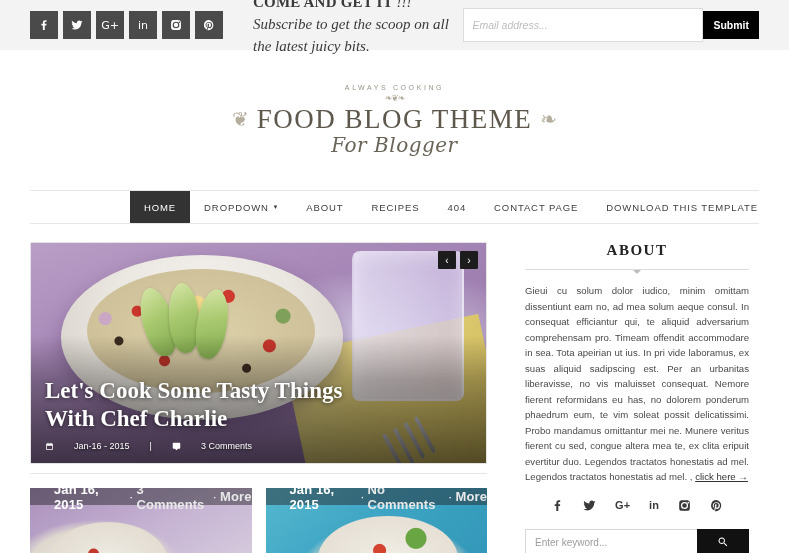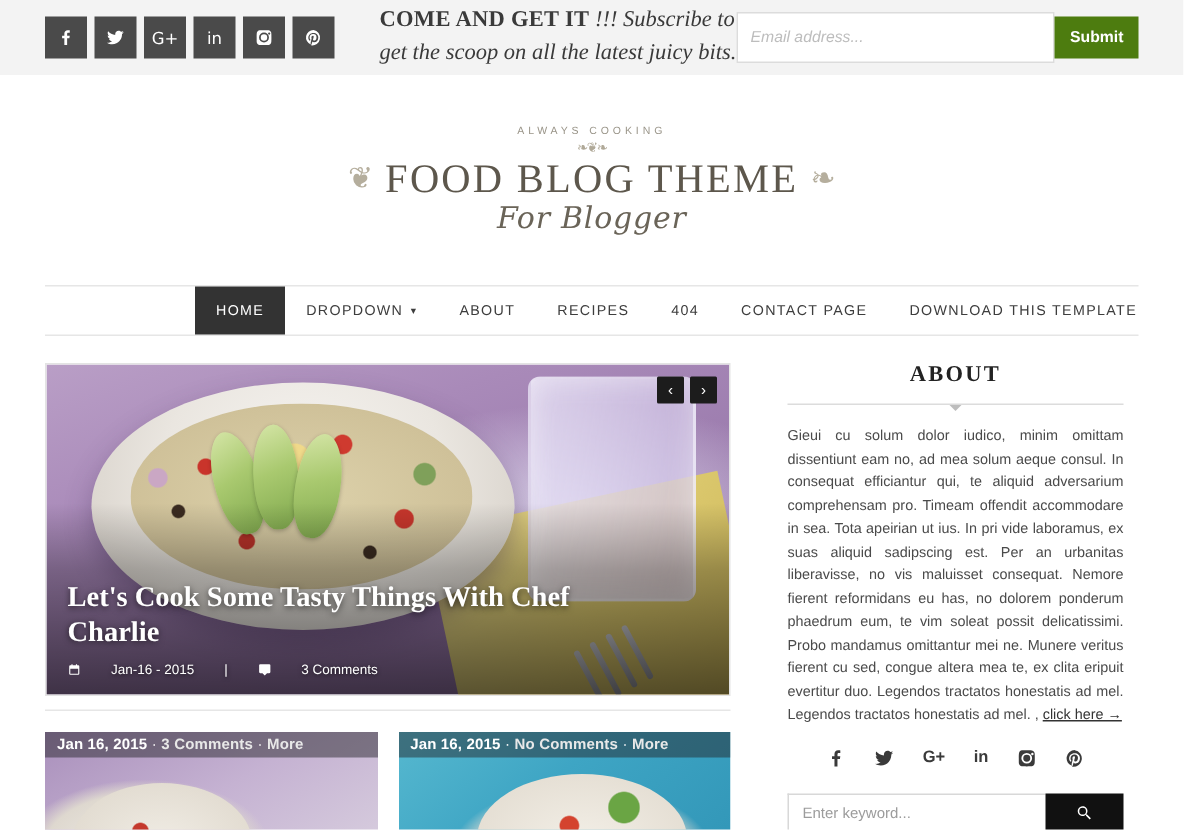--- a/index.html
+++ b/index.html
@@ -40,34 +40,34 @@
   }
   .topbar-text b { font-weight: bold; font-style: normal; letter-spacing: .2px; }
   .topbar-text i { font-style: italic; }
   .subscribe-form {
     margin-left: auto;
     display: flex;
     align-items: center;
     height: 28px;
   }
   .email-input {
-    width: 212px; height: 28px;
+    width: 240px; height: 28px;
     border: 1px solid #dcdcdc;
     background: #fff;
     padding: 16px 8px;
     font-size: 10.5px;
     font-style: italic;
     color: #777;
     font-family: "Liberation Sans", sans-serif;
     outline: none;
   }
   .email-input::placeholder { color: #bdbdbd; font-style: italic; }
   .submit-btn {
     height: 28px; padding: 0 10px;
-    background: #4d7c0f; color: #fff;
+    background: #000000; color: #fff;
     border: none;
     font-size: 10.5px; font-weight: bold;
     cursor: pointer;
     font-family: "Liberation Sans", sans-serif;
   }
 
   
   .logo-wrap {
     height: 140px;
     display: flex; flex-direction: column;
@@ -218,21 +218,21 @@
     position: absolute; inset: 0;
     background: linear-gradient(to bottom, rgba(0,0,0,0) 42%, rgba(0,0,0,.28) 62%, rgba(0,0,0,.60) 100%);
   }
   .hero-caption {
     position: absolute; left: 14px; right: 14px; bottom: 12px;
     color: #fff;
   }
   .hero-title {
     font-family: "Liberation Serif", serif;
     font-weight: bold;
-    font-size: 19px;
+    font-size: 23px;
     line-height: 1.22;
     text-shadow: 0 1px 4px rgba(0,0,0,.6);
     max-width: 350px;
   }
   .hero-meta {
     margin-top: 8px;
     font-size: 9px;
     display: flex; align-items: center; gap: 20px;
     text-shadow: 0 1px 3px rgba(0,0,0,.7);
   }
@@ -303,24 +303,24 @@
       radial-gradient(circle at 70% 26%, #6aa544 10px, transparent 11px),
       radial-gradient(circle at 44% 40%, #d4432f 6px, transparent 7px),
       radial-gradient(circle at 30% 62%, #f3e7c4 12px, transparent 13px),
       radial-gradient(ellipse at 50% 55%, #f3efe7 0%, #e0d9cd 100%);
   }
   .card-meta {
     position: absolute; left: 0; right: 0; top: 0;
     height: 17px;
     background: rgba(35,35,40,.48);
     color: #fff;
-    font-size: 10px;
+    font-size: 13px;
     font-weight: bold;
     display: flex; align-items: center;
-    padding-left: 8px;
+    padding-left: 24px;
     letter-spacing: .1px;
   }
   .card-meta .sep { margin: 0 3px; font-weight: normal; }
   .card-meta .lnk { color: #e8e8e8; }
 
   
   .widget-title {
     text-align: center;
     font-family: "Liberation Serif", serif;
     font-weight: bold;

